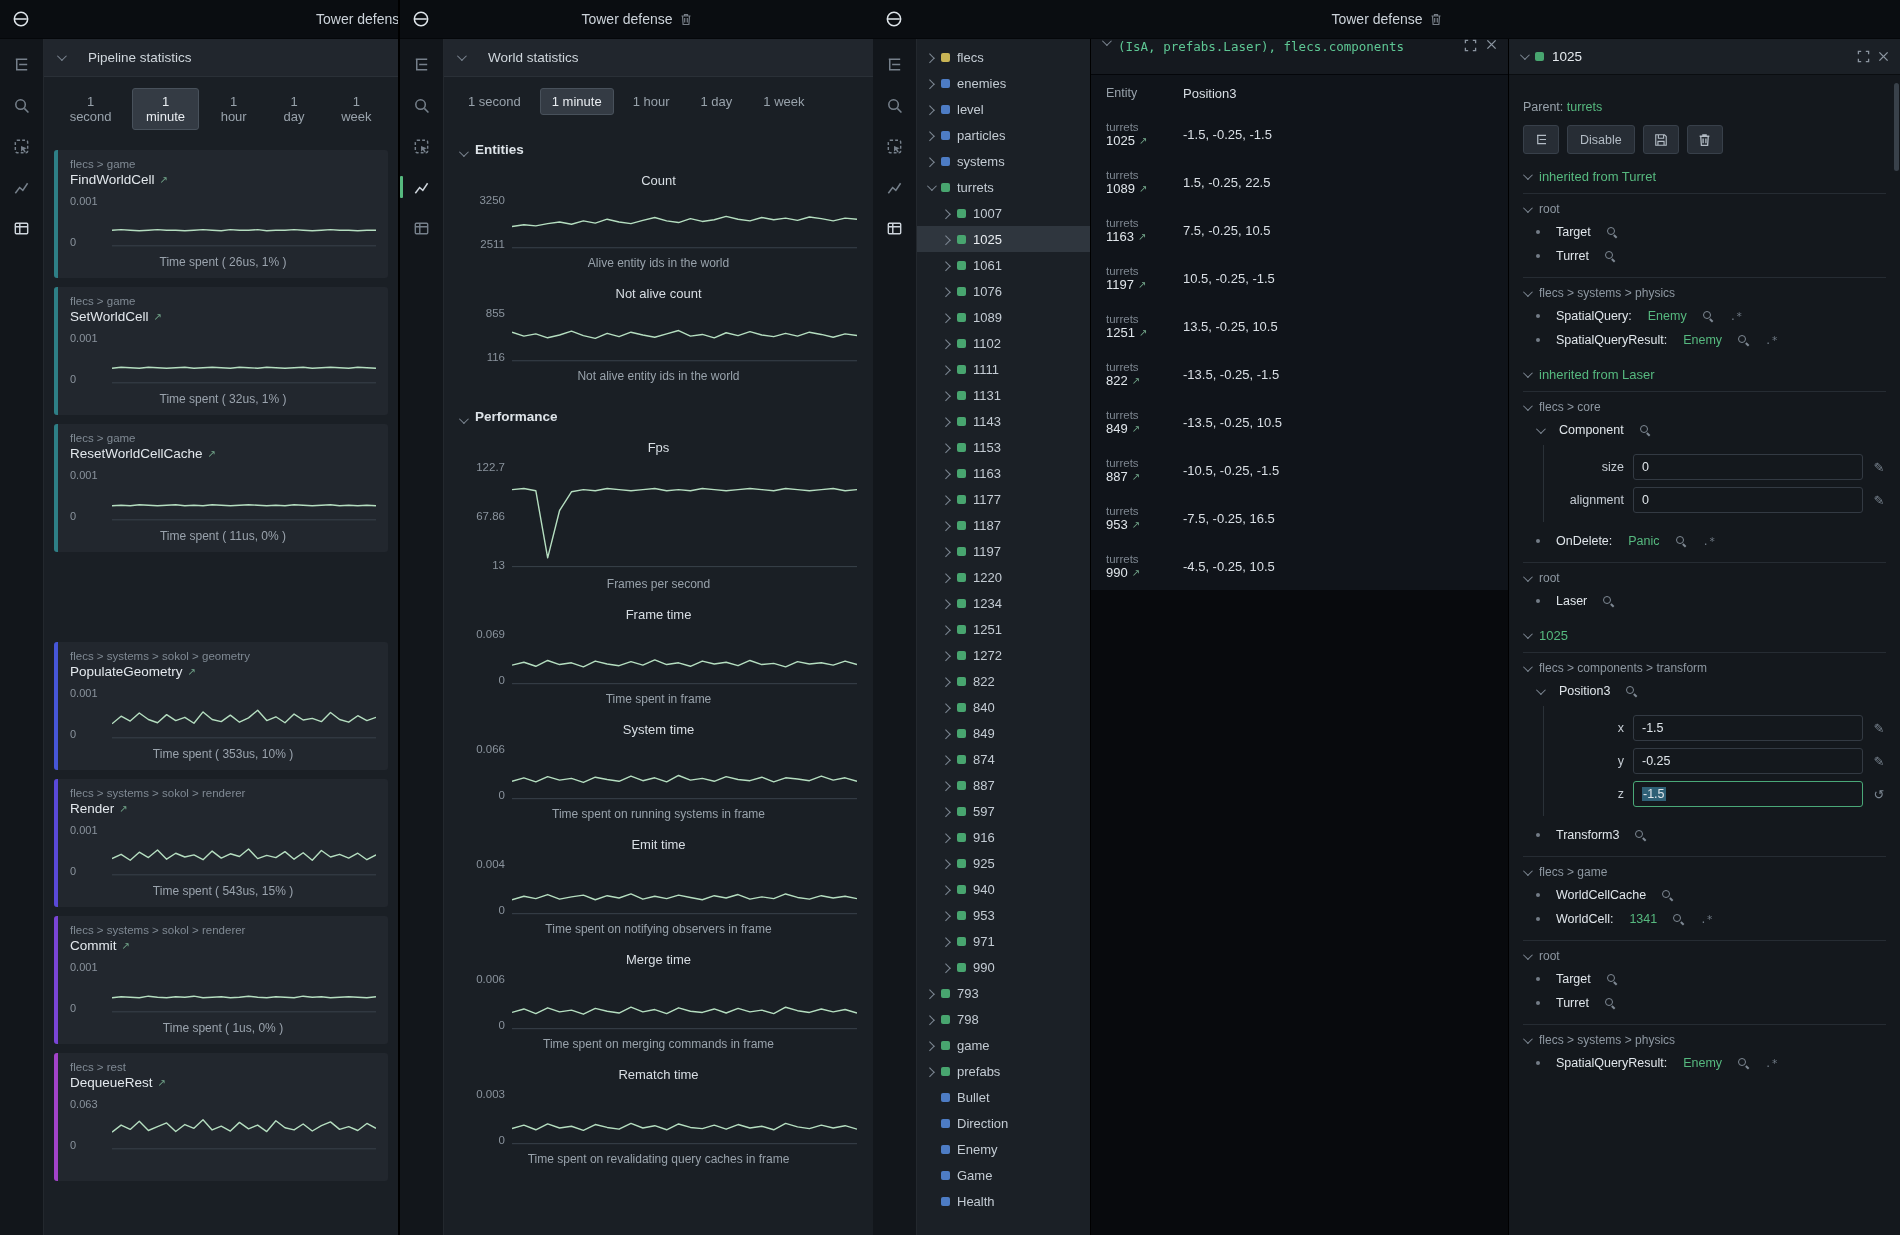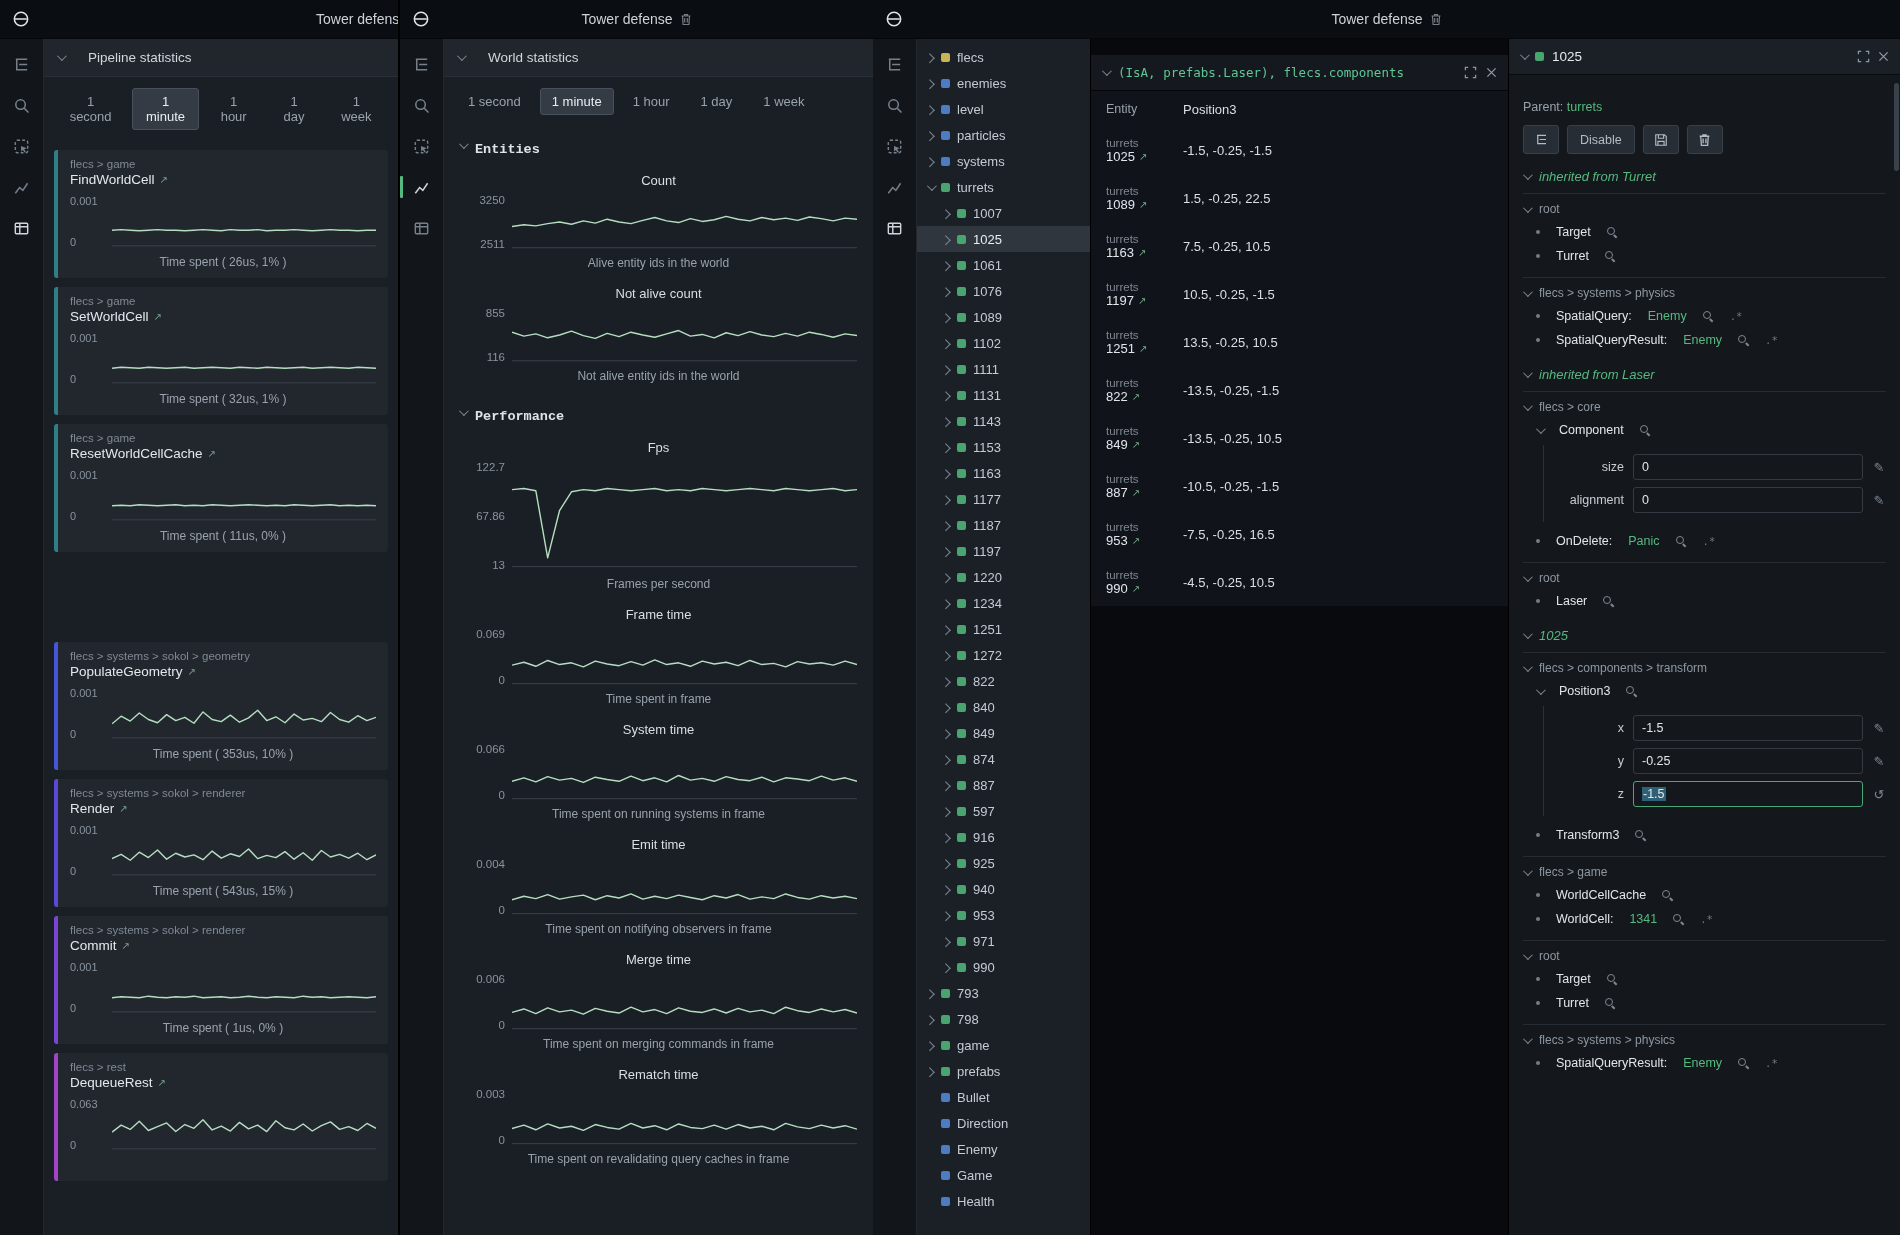--- a/index.html
+++ b/index.html
@@ -39,56 +39,56 @@
   .stat-group { font-size:11.5px; color:#7f8993; }
   .stat-name { font-size:13.5px; color:#e3e8ed; margin-top:2px; display:flex; align-items:center; gap:5px; }
   .ext-arrow { color:#74a98c; font-size:10px; }
   .stat-chartrow { display:flex; margin-top:7px; height:54px; }
   .stat-labels { width:42px; flex:none; display:flex; flex-direction:column; justify-content:space-between; font-size:11px; color:#8a939d; padding:1px 5px 0 0; }
   .stat-svgwrap { flex:1; min-width:0; }
   .stat-caption { text-align:center; font-size:12px; color:#9aa3ad; margin-top:7px; min-height:14px; }
   .card-spacer { height:72px; }
   .spark { width:100%; height:100%; display:block; }
 
-  .wsec-header { display:flex; align-items:flex-start; gap:9px; padding:16px 15px 10px; color:#dde3e8; font-size:13.5px; font-weight:bold;font-family:Liberation Mono, monospace; }
+  .wsec-header { display:flex; align-items:flex-end; gap:9px; padding:16px 15px 10px; color:#dde3e8; font-size:13.5px; font-weight:bold; }
   .wchart { padding:6px 16px 10px; }
   .wchart-title { text-align:center; color:#d8dee4; font-size:13px; margin-bottom:6px; }
   .wchart-body { display:flex; }
   .wchart-labels { width:52px; flex:none; display:flex; flex-direction:column; justify-content:space-between; align-items:flex-end; font-size:11.5px; color:#8a939d; padding:0 7px 0 0; }
   .wchart-caption { text-align:center; font-size:12px; color:#98a2ab; margin-top:6px; }
 
   .tree { width:174px; flex:none; background:#1b2026; border-right:1px solid #000; overflow:hidden; padding-top:5px; }
   .tree-row { height:26px; display:flex; align-items:center; gap:7px; padding-left:10px; font-size:13px; color:#c3cbd3; cursor:pointer; }
   .tree-row.sel { background:#2f363e; color:#e9edf1; }
   .tree-row.d1 { padding-left:26px; }
   .tree-sq { width:9px; height:9px; border-radius:2px; flex:none; }
 
   .qpanel { flex:1; background:#07090c; display:flex; flex-direction:column; border-right:1px solid #000; min-width:0; }
-  .qheader { height:36px; flex:none; background:#15191f; border-bottom:1px solid #04060a; display:flex; align-items:center; padding:0 11px; gap:9px;margin-top:16px; }
+  .qheader { height:36px; flex:none; background:#15191f; border-bottom:1px solid #04060a; display:flex; align-items:flex-start; padding:0 11px; gap:9px; }
   .qtext { flex:1; font-family:"DejaVu Sans Mono", monospace; font-size:12.5px; color:#5ec794; white-space:nowrap; overflow:hidden; cursor:text; }
   .hicon { color:#8b95a0; display:flex; flex:none; cursor:pointer; }
   .qtable { background:#10141a; }
   .qhead { display:flex; color:#98a2ab; font-size:12.5px; padding:11px 0 9px; }
   .qe-col { width:92px; padding-left:15px; flex:none; }
   .qrow { display:flex; align-items:center; min-height:48px; }
   .qe1 { font-size:11.5px; color:#7d8690; }
   .qe2 { font-size:13px; color:#e0e6eb; display:flex; gap:4px; align-items:center; }
   .qv { flex:1; font-size:13px; color:#d9dfe5; }
   .qfill { flex:1; background:#080a0d; }
 
   .insp { width:391px; flex:none; background:#14181d; display:flex; flex-direction:column; overflow:hidden; position:relative; }
   .insp-header { height:36px; flex:none; background:#1b2026; border-bottom:1px solid #0a0d10; display:flex; align-items:center; gap:8px; padding:0 11px; }
   .green-sq { width:9px; height:9px; background:#48a56f; border-radius:2px; flex:none; }
   .insp-title { flex:1; color:#e5eaee; font-size:13.5px; }
   .insp-scroll { flex:1; overflow:hidden; padding:9px 14px 0; }
   .parent-row { font-size:12.5px; color:#98a2ab; margin:16px 0 11px; }
   .parent-val { color:#56b97f; cursor:pointer; }
   .btn-row { display:flex; gap:8px; margin-bottom:10px; }
   .i-btn { height:29px; min-width:36px; background:#272d35; border:1px solid #38404a; border-radius:3px; color:#b3bcc5; display:flex; align-items:center; justify-content:center; font-size:12.5px; padding:0 12px; font-family:inherit; cursor:pointer; gap:6px; }
-  .sec-title { display:flex; gap:9px; align-items:center; color:#56b97f; font-size:13px; margin:15px 0 4px;font-style:italic; }
+  .sec-title { display:flex; gap:9px; align-items:center; color:#56b97f; font-size:13px; margin:15px 0 4px; }
   .grp { border-top:1px solid #262c33; margin-top:9px; padding-top:8px; }
   .grp-title { display:flex; gap:9px; align-items:center; color:#8d97a1; font-size:12px; margin-bottom:4px; }
   .item { display:flex; align-items:center; gap:16px; padding:5px 0 5px 13px; font-size:12.5px; color:#e0e6eb; }
   .bullet { width:4px; height:4px; border-radius:50%; background:#737d87; flex:none; }
   .val-green { color:#56b97f; }
   .mag { width:11px; height:11px; position:relative; display:inline-block; flex:none; cursor:pointer; }
   .mag::before { content:""; position:absolute; left:0; top:0; width:6px; height:6px; border:1.4px solid #7e8893; border-radius:50%; }
   .mag::after { content:""; position:absolute; left:7.5px; top:7.5px; width:4px; height:1.5px; background:#7e8893; transform:rotate(45deg); transform-origin:0 50%; }
   .wild { font-family:"DejaVu Sans Mono", monospace; font-size:10.5px; color:#6f7984; }
   .fields { margin:3px 0 7px 20px; padding:2px 0 2px 10px; border-left:1px solid #2a3138; }

